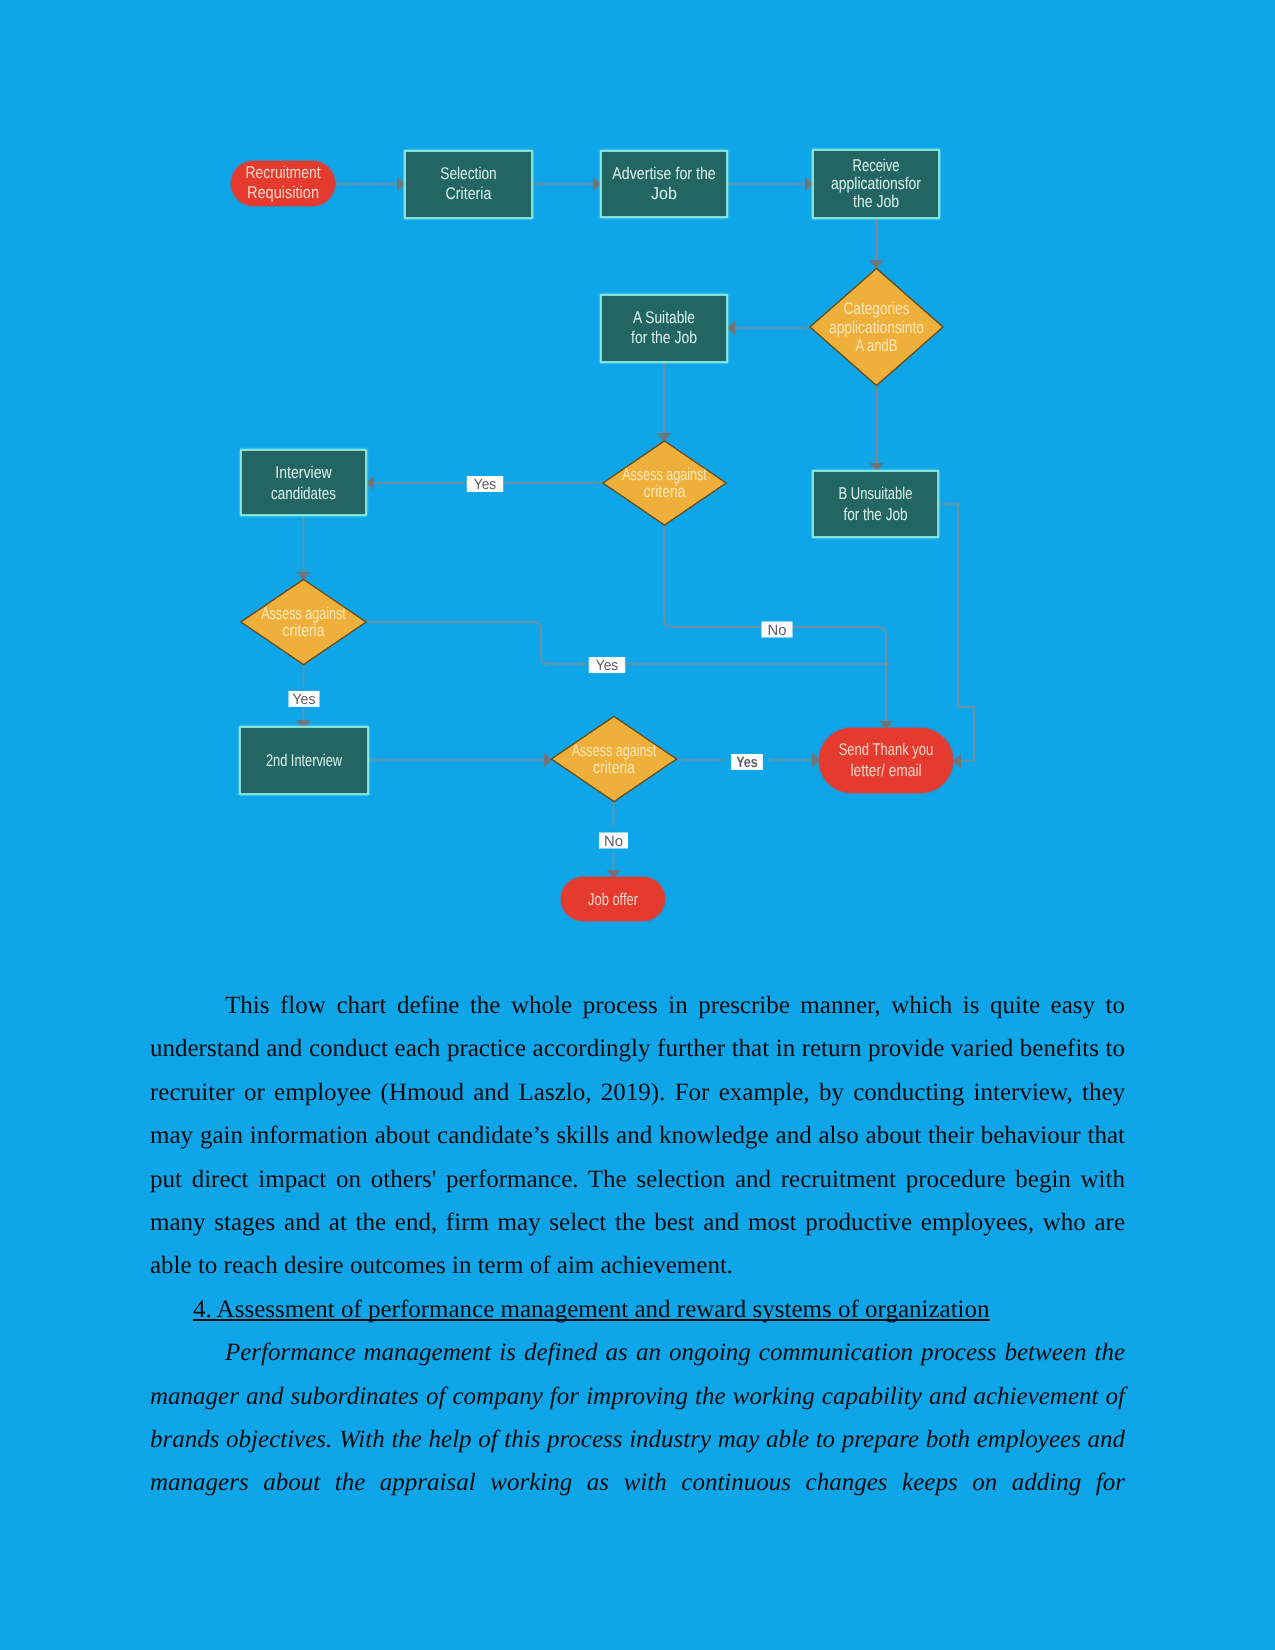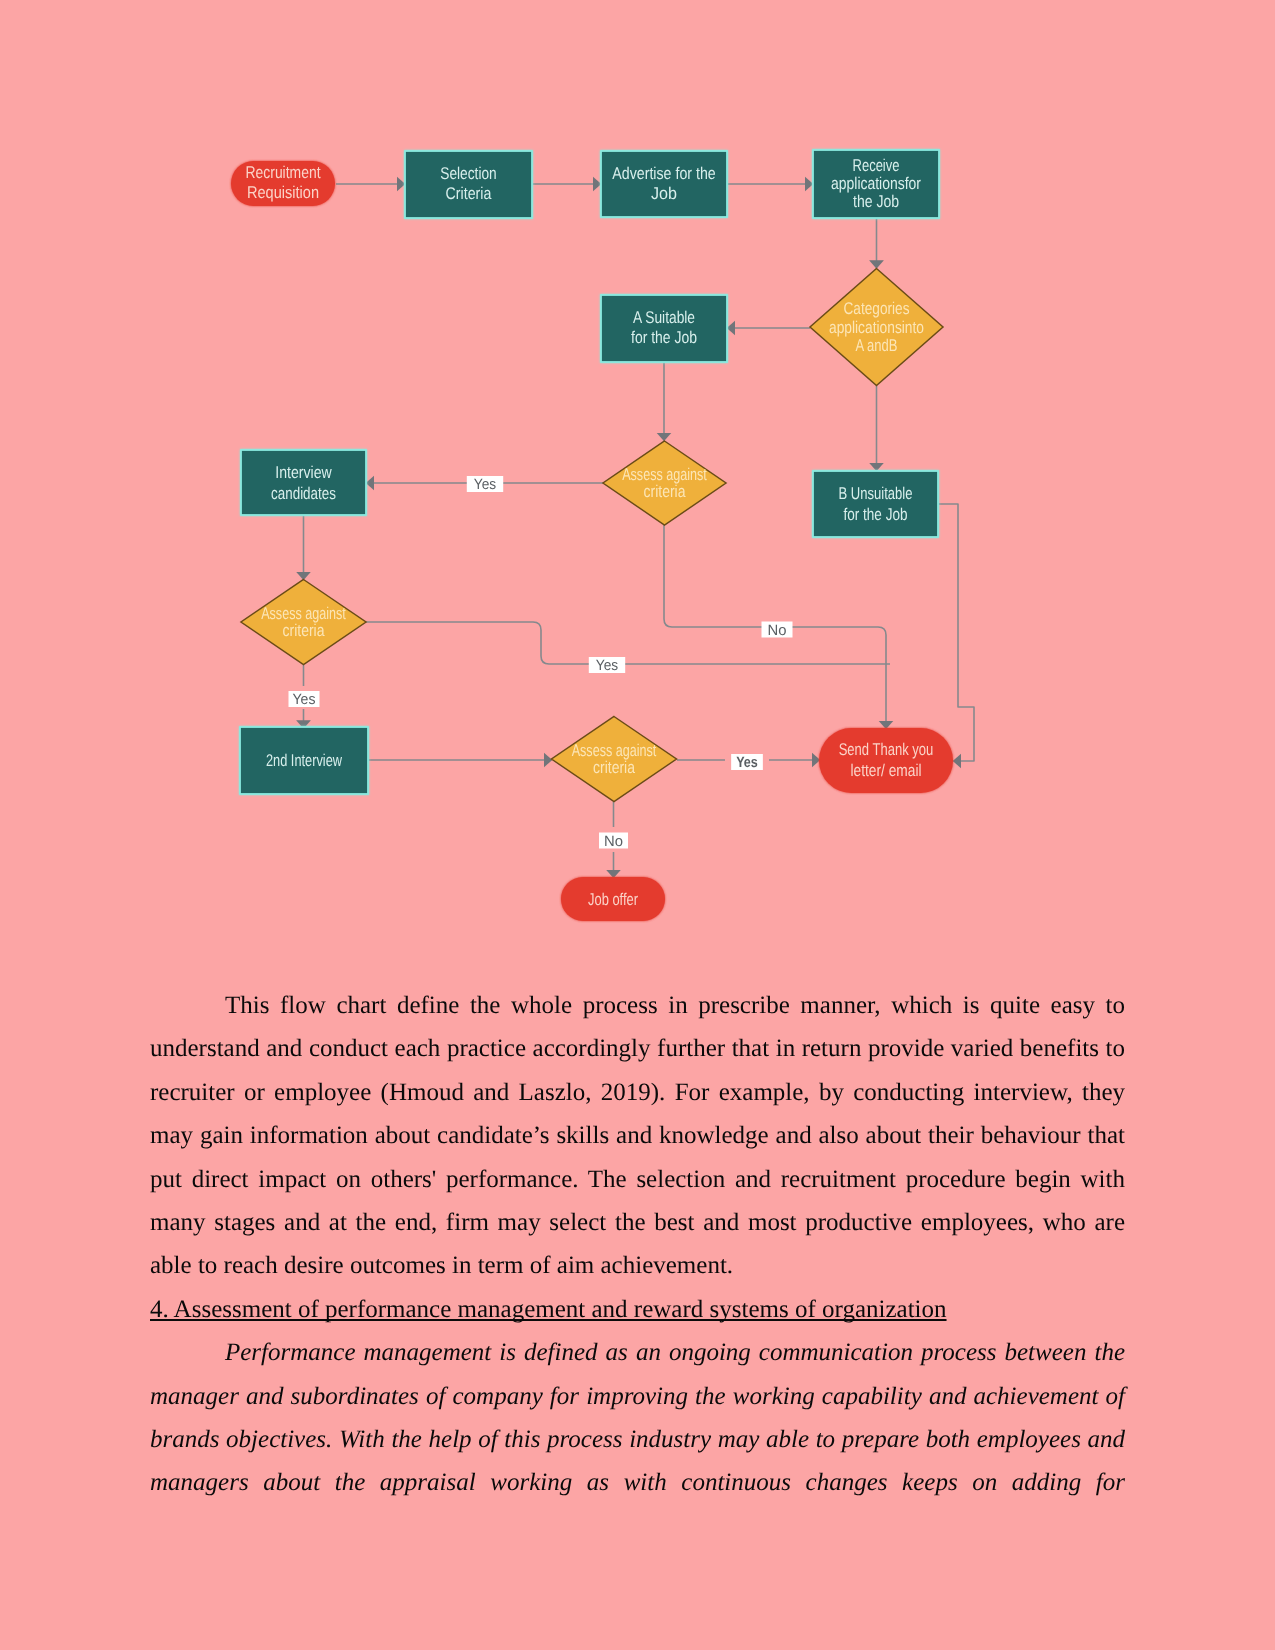--- a/index.html
+++ b/index.html
@@ -1,24 +1,24 @@
 <!DOCTYPE html>
 <html><head>
 <meta charset="utf-8">
 <title>Recruitment flow chart document page</title>
 <style>
   html,body{margin:0;padding:0;background:#ffffff;}
   body{width:1275px;height:1650px;font-family:"Liberation Serif",serif;-webkit-font-smoothing:antialiased;text-rendering:geometricPrecision;}
-  .page{position:relative;width:1275px;height:1650px;overflow:hidden;background:#fca5a5;}
+  .page{position:relative;width:1275px;height:1650px;overflow:hidden;background:#0ea5e9;}
   #flowchart{position:absolute;left:0;top:0;width:1275px;height:960px;}
   .shape-label{font-family:"Liberation Sans",sans-serif;font-size:17px;}
   .edge-label{font-family:"Liberation Sans",sans-serif;font-size:15px;fill:#5a5f63;}
   .doc-text{position:absolute;left:150px;transform:translateZ(0);will-change:transform;width:975px;font-size:25px;line-height:43.4px;color:#0a0a0a;text-align:justify;}
   .doc-text p{margin:0;text-indent:75px;}
-  .doc-text p.heading-line{text-indent:0;text-align:left;}
+  .doc-text p.heading-line{text-indent:0;text-align:left;margin-left:43px;}
   .doc-text p.justify-last{text-align-last:justify;font-style:italic;}
   .doc-text p.heading-line span{text-decoration:underline;text-decoration-skip-ink:none;text-underline-offset:1.5px;text-decoration-thickness:1.6px;}
 </style>
 </head>
 <body>
 
 <div class="page">
 
   <svg id="flowchart" viewBox="0 0 1275 960">
 <defs>

